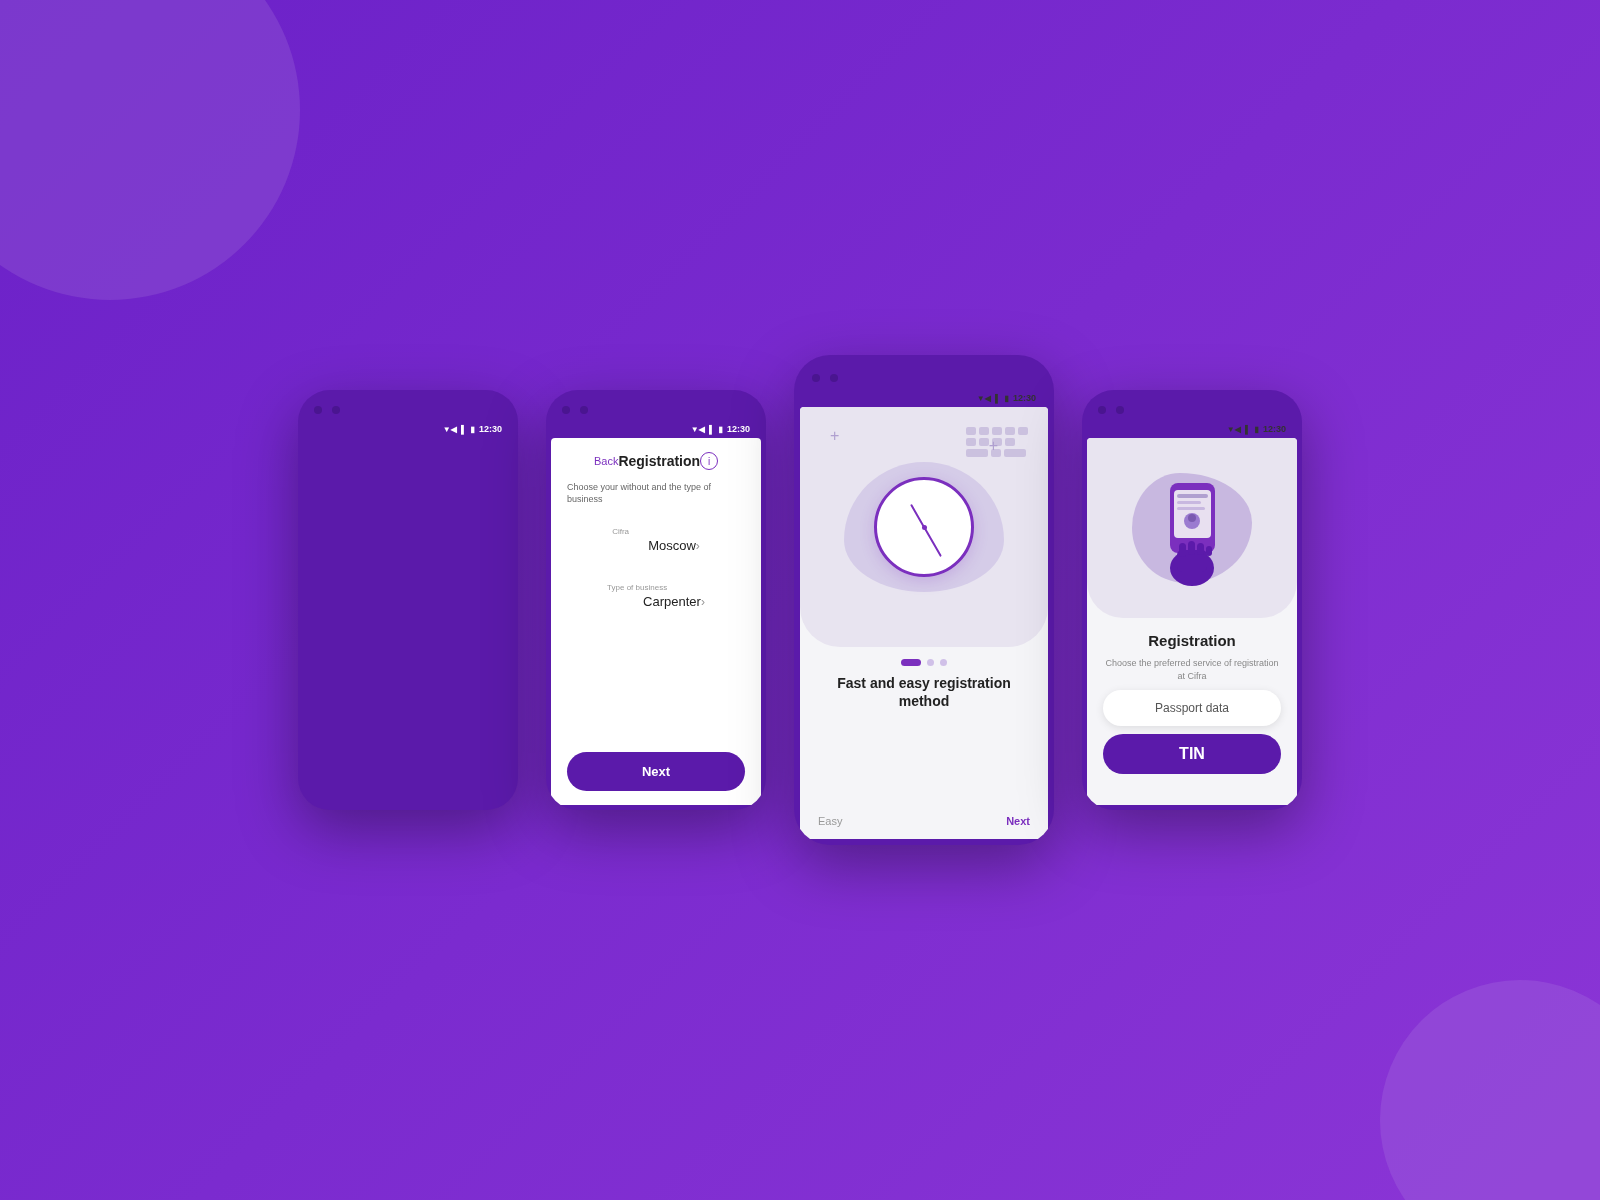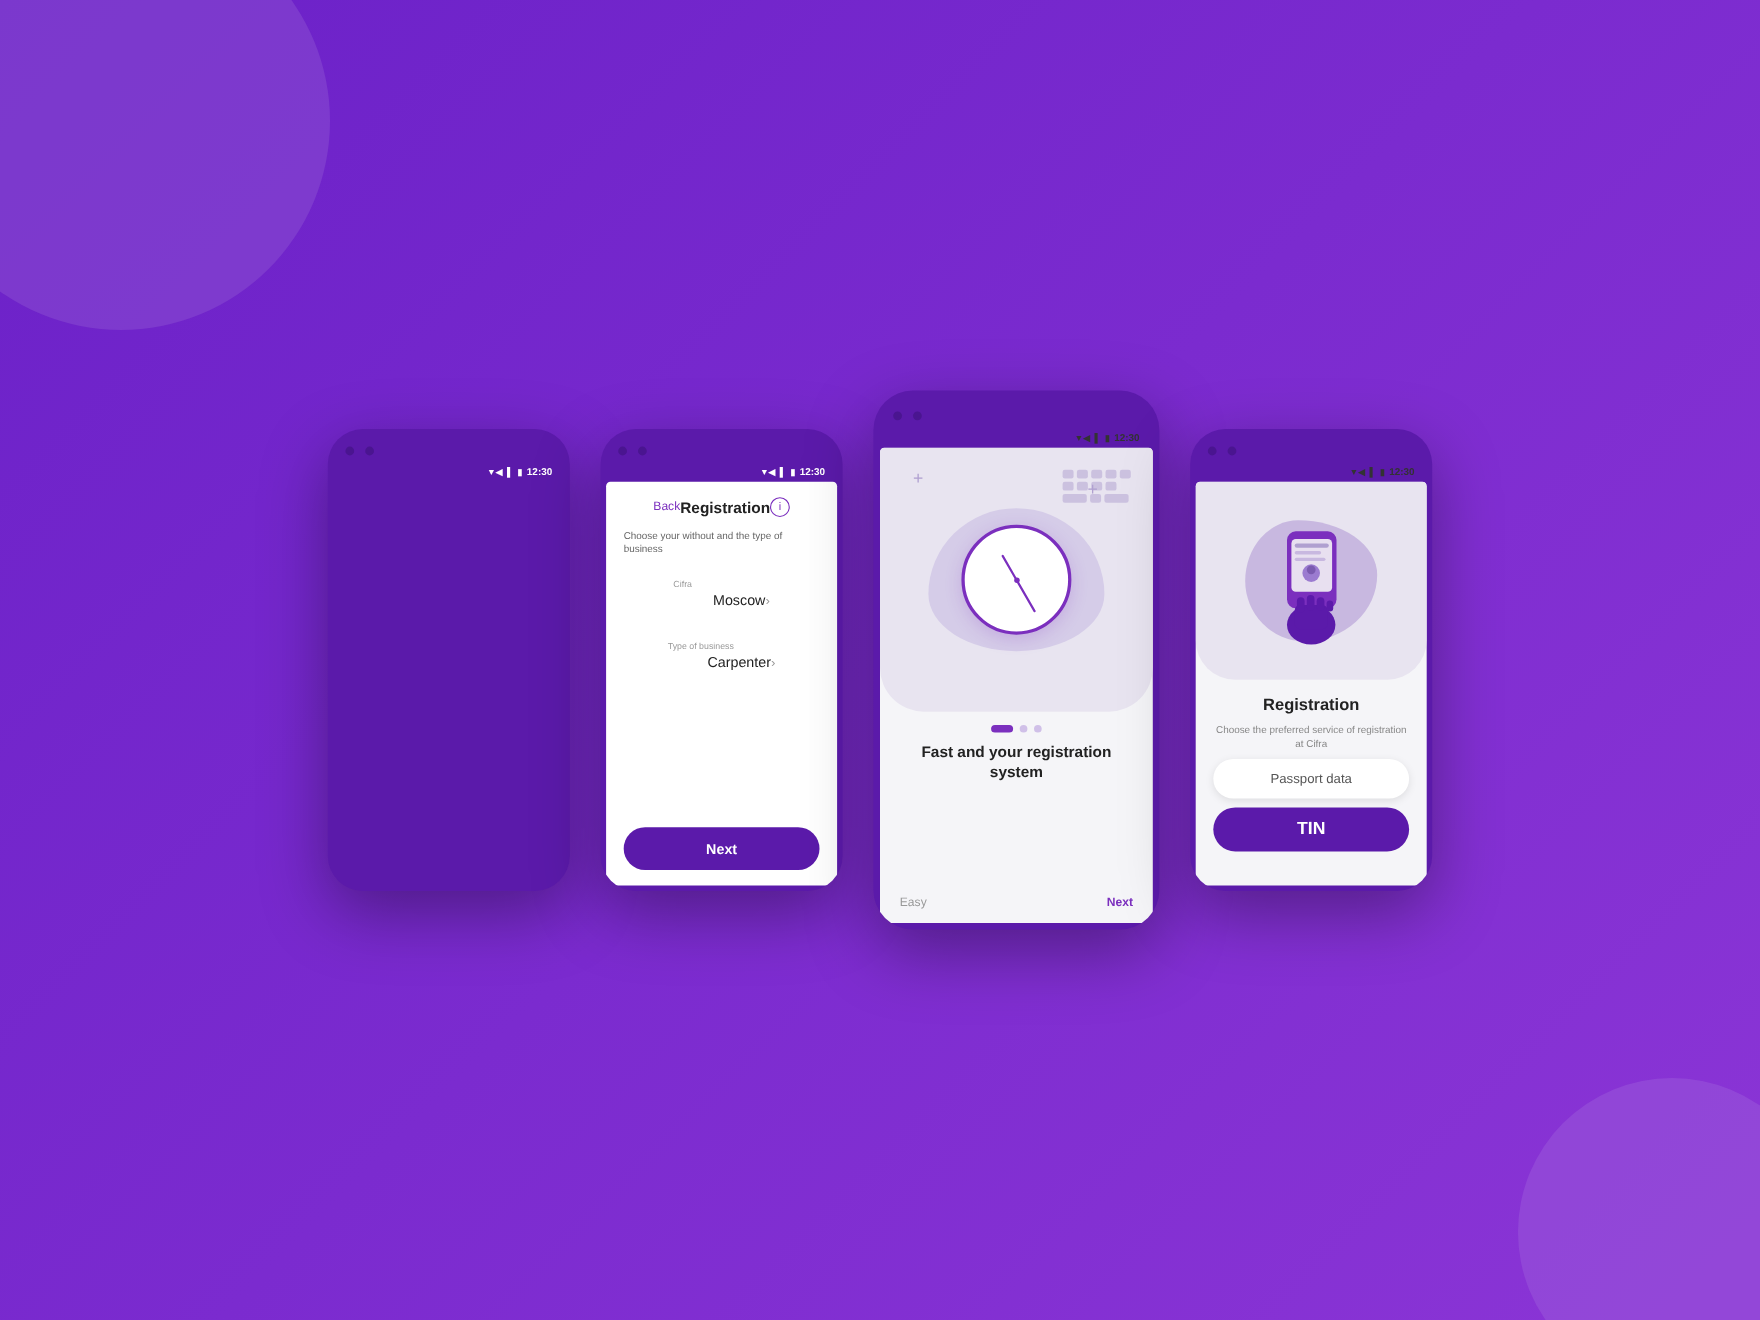--- a/index.html
+++ b/index.html
@@ -670,21 +670,21 @@
           </div>
         </div>
       </div>
 
       <div class="dots-indicator">
         <div class="dot-indicator active"></div>
         <div class="dot-indicator"></div>
         <div class="dot-indicator"></div>
       </div>
 
-      <div class="onboarding-title">Fast and your registration system</div>
+      <div class="onboarding-title">Fast and easy registration method</div>
 
       <div class="onboarding-footer">
         <span class="skip-btn">Easy</span>
         <span class="next-text-btn">Next</span>
       </div>
     </div>
   </div>
 
   <div class="phone">
 

